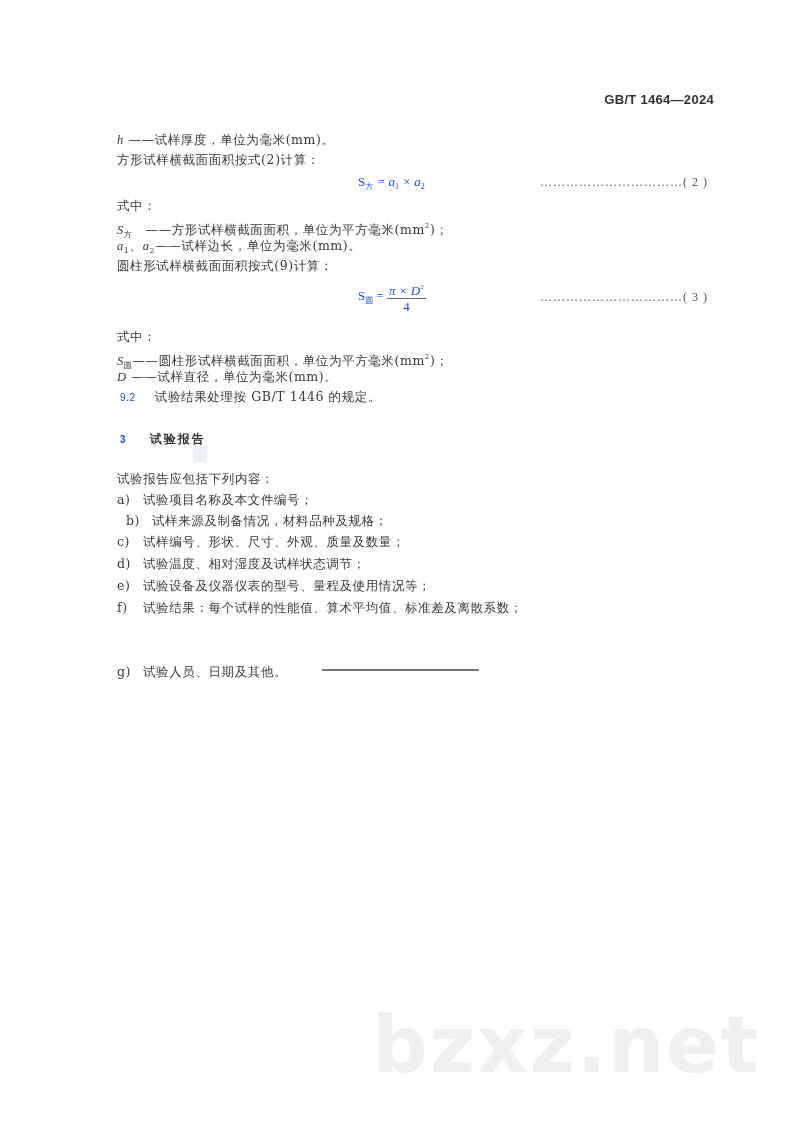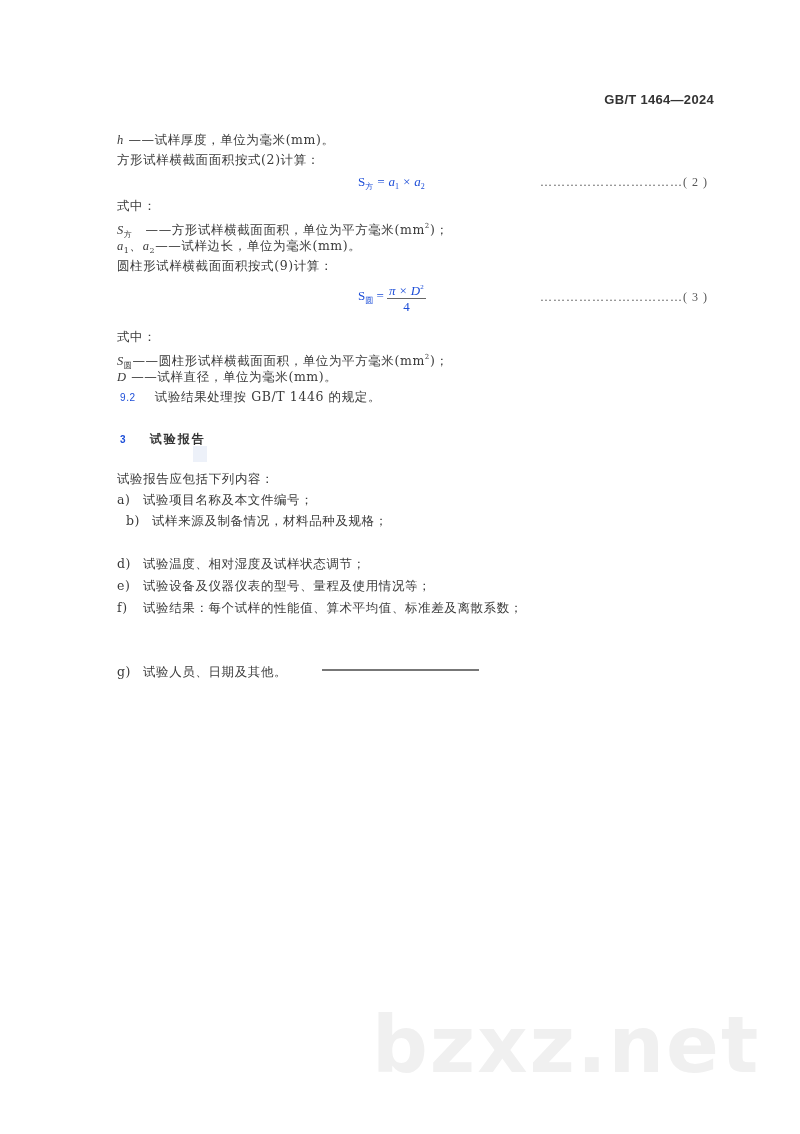--- a/index.html
+++ b/index.html
@@ -96,20 +96,23 @@
   <div class="stamp"></div>
 
   <div class="abs txt" style="left:117px; top:458px;">试验报告应包括下列内容：</div>
 
   <div class="abs txt" style="left:117px; top:479px;">
     <span style="display:inline-block; width:26px;">a)</span><span>试验项目名称及本文件编号；</span>
   </div>
   <div class="abs txt" style="left:117px; top:500px;margin-left:9px;">
     <span style="display:inline-block; width:26px;">b)</span><span>试样来源及制备情况，材料品种及规格；</span>
   </div>
+  <div class="abs txt" style="left:117px; top:521px;">
+    <span style="display:inline-block; width:26px;">c)</span><span>试样编号、形状、尺寸、外观、质量及数量；</span>
+  </div>
   <div class="abs txt" style="left:117px; top:543px;">
     <span style="display:inline-block; width:26px;">d)</span><span>试验温度、相对湿度及试样状态调节；</span>
   </div>
   <div class="abs txt" style="left:117px; top:565px;">
     <span style="display:inline-block; width:26px;">e)</span><span>试验设备及仪器仪表的型号、量程及使用情况等；</span>
   </div>
   <div class="abs txt" style="left:117px; top:587px;">
     <span style="display:inline-block; width:26px;">f)</span><span>试验结果：每个试样的性能值、算术平均值、标准差及离散系数；</span>
   </div>
   <div class="abs txt" style="left:117px; top:608px;margin-top:43px;">

